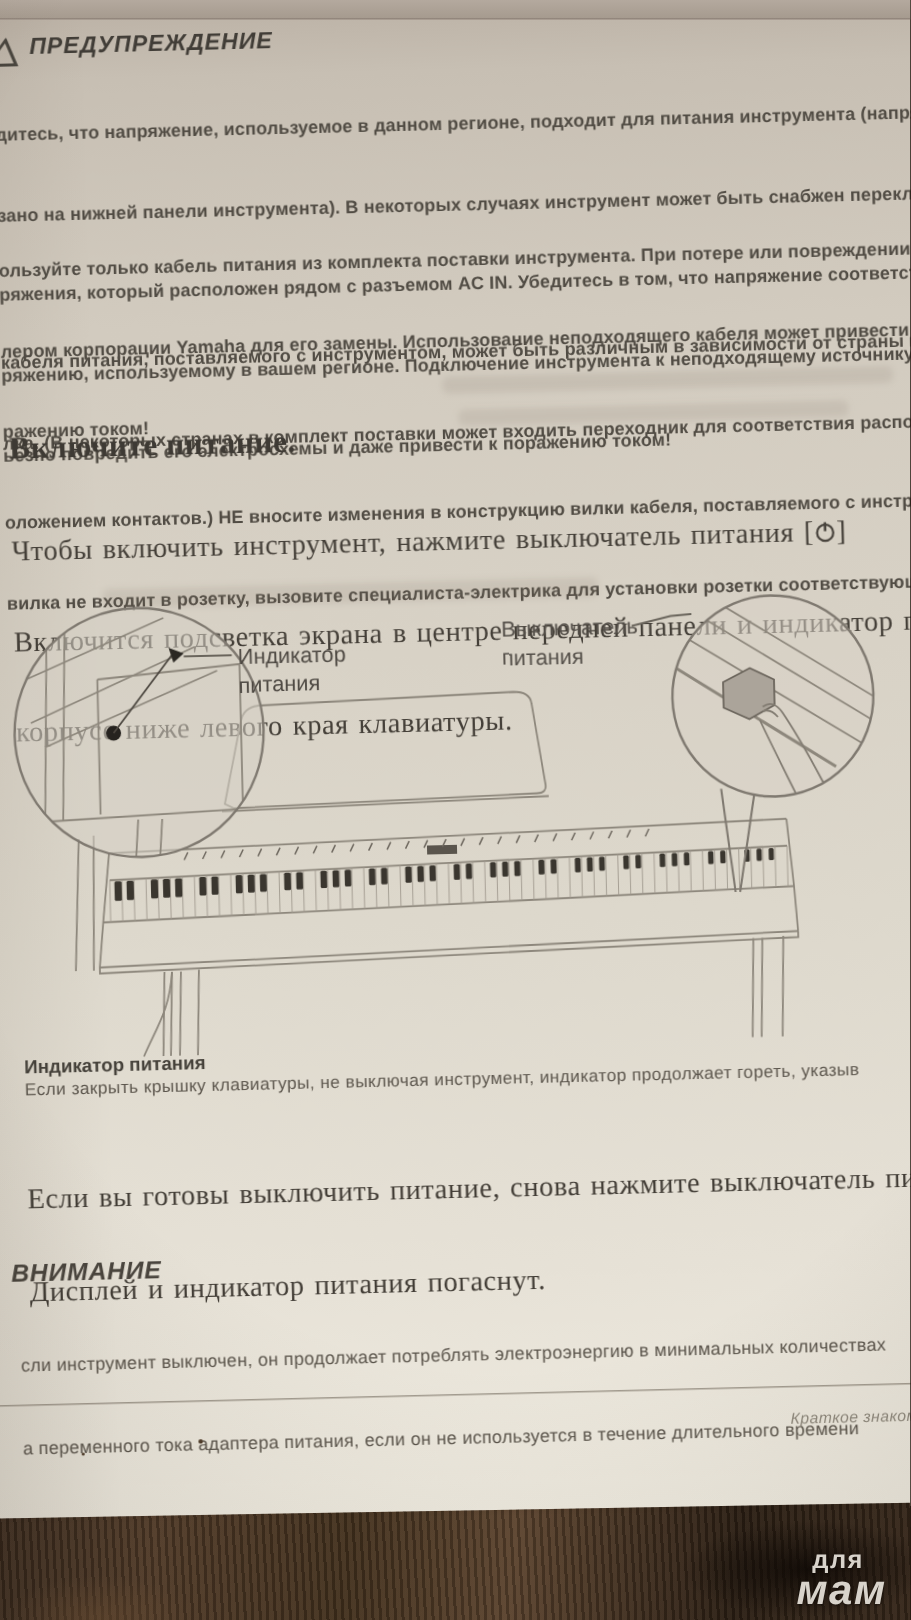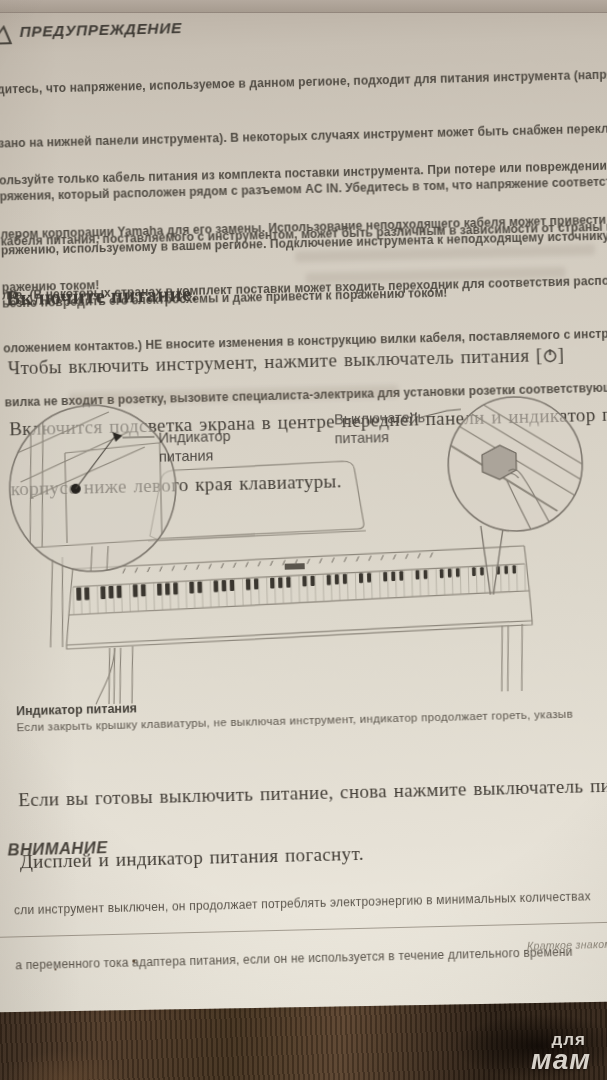--- a/index.html
+++ b/index.html
@@ -68,21 +68,21 @@
       repeating-linear-gradient(88deg, rgba(0,0,0,.22) 0 2px, rgba(255,255,255,.04) 2px 5px),
       linear-gradient(97deg,#3a2a1d 0%,#543d2a 18%,#46331f 38%,#5f4630 55%,#2c1f14 78%,#3a2a1c 100%);
     box-shadow:0 -3px 6px rgba(40,28,18,.45) inset;
   }
   
   .watermark{
     position:absolute; right:16px; bottom:8px; text-align:right;
     color:#d8d3cb; font-weight:bold; line-height:.9;
     text-shadow:0 1px 2px rgba(0,0,0,.4); z-index:5;
   }
-  .watermark .wm1{ font-size:17px; letter-spacing:1px; margin-right:5px; }
+  .watermark .wm1{ font-size:17px; letter-spacing:1px; margin-right:15px; }
   .watermark .wm2{ font-size:28px; letter-spacing:1px;font-style:italic; }
   
   .stage::after{
     content:""; position:absolute; inset:0; pointer-events:none;
     background:radial-gradient(120% 90% at 55% 35%, rgba(0,0,0,0) 55%, rgba(40,30,18,.20) 100%);
   }
   svg text{ font-family:"Liberation Sans", sans-serif; }
 </style>
 </head>
 <body>

